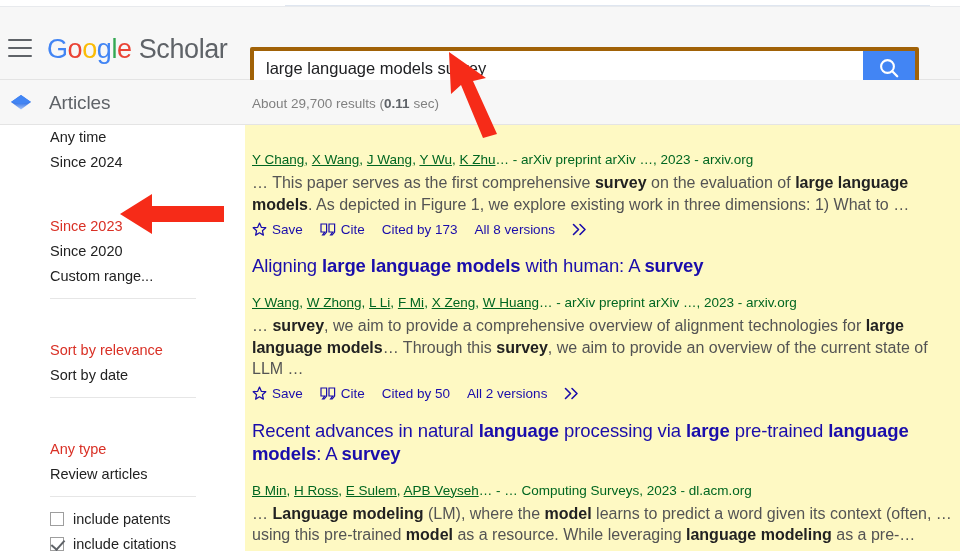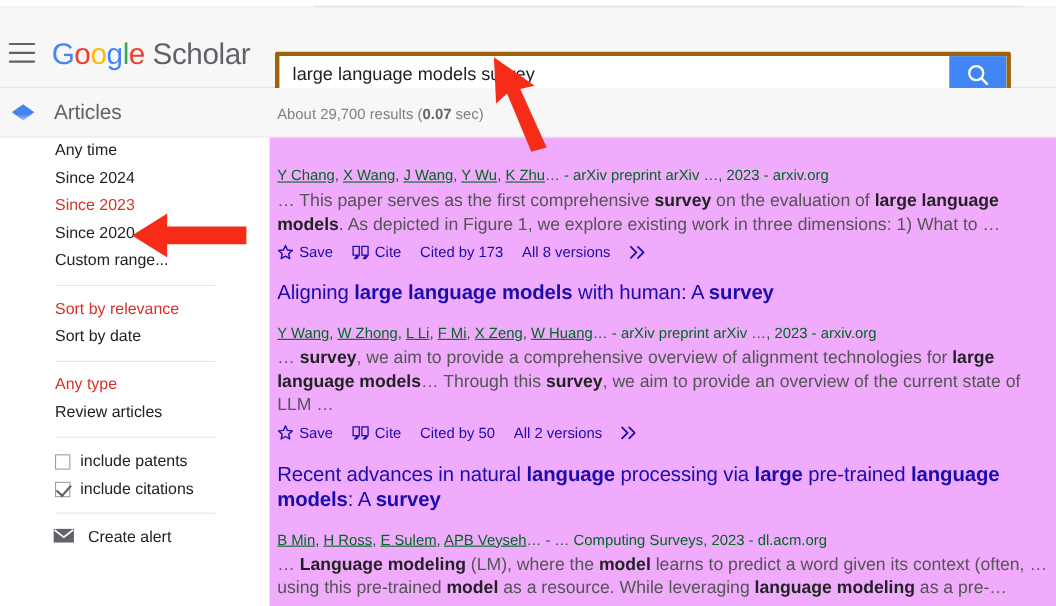--- a/index.html
+++ b/index.html
@@ -4,21 +4,21 @@
 <style>
   * { box-sizing: border-box; }
   html, body {
     margin: 0; padding: 0;
     width: 960px; height: 551px;
     overflow: hidden;
     background: #ffffff;
     font-family: "Liberation Sans", sans-serif;
     -webkit-font-smoothing: antialiased;
   }
-  #page { position: relative; width: 960px; height: 551px; overflow: hidden; background:#f0abfc; }
+  #page { position: relative; width: 960px; height: 551px; overflow: hidden; background:#fef9c3; }
 
   
   .top-sliver { position:absolute; left:0; top:0; width:960px; height:7px; background:#ffffff; }
   .top-sliver .tab-hint { position:absolute; left:285px; top:5px; width:645px; height:2px; background:#dfe6f0; }
   .top-sliver .edge { position:absolute; left:0; top:6px; width:960px; height:1px; background:#e8eaed; }
 
   
   .header {
     position:absolute; left:0; top:7px; width:960px; height:73px;
     background:#f7f7f7;
@@ -78,21 +78,21 @@
   }
   .results-count b { color:#5f6368; font-weight:700; }
 
   
   .sidebar { position:absolute; left:0; top:125px; width:245px; height:426px; background:#fff; }
   .side-item {
     display:block; font-size:14.5px; color:#222222;
     padding:0 0 0 50px; height:25px; line-height:25px;
     text-decoration:none; cursor:pointer; white-space:nowrap;
   }
-  .side-item.active { color:#d93025; }
+  .side-item.active { color:#d93025;margin-top:39px; }
   .side-divider { margin:9px 0 9px 50px; width:146px; height:1px; background:#e6e6e6; }
 
   .cbrow {
     display:flex; align-items:center; height:25px;
     padding-left:50px; cursor:pointer;
   }
   .cbbox {
     width:14px; height:14px; border:1.5px solid #9e9e9e;
     background:#fff; margin-right:9px; position:relative; flex:none;
   }
@@ -182,21 +182,21 @@
             <stop offset="0%" stop-color="#4285F4"></stop>
             <stop offset="55%" stop-color="#3b78e7"></stop>
             <stop offset="100%" stop-color="#a7c6fb"></stop>
           </linearGradient>
         </defs>
         <path d="M13 1 L23 8 L13 15.5 L3 8 Z" fill="url(#dgrad)"></path>
         <path d="M13 1 L23 8 L13 10 L3 8 Z" fill="#4285F4"></path>
       </svg>
     </span>
     <div class="articles-label">Articles</div>
-    <div class="results-count"><span>About 29,700 results (</span><b>0.07</b><span> sec)</span></div>
+    <div class="results-count"><span>About 29,700 results (</span><b>0.11</b><span> sec)</span></div>
   </div>
 
   <div class="sidebar">
     <div id="time-filters">
         <a class="side-item">Any time</a>
         <a class="side-item">Since 2024</a>
         <a class="side-item active">Since 2023</a>
         <a class="side-item">Since 2020</a>
         <a class="side-item">Custom range...</a>
       </div>

